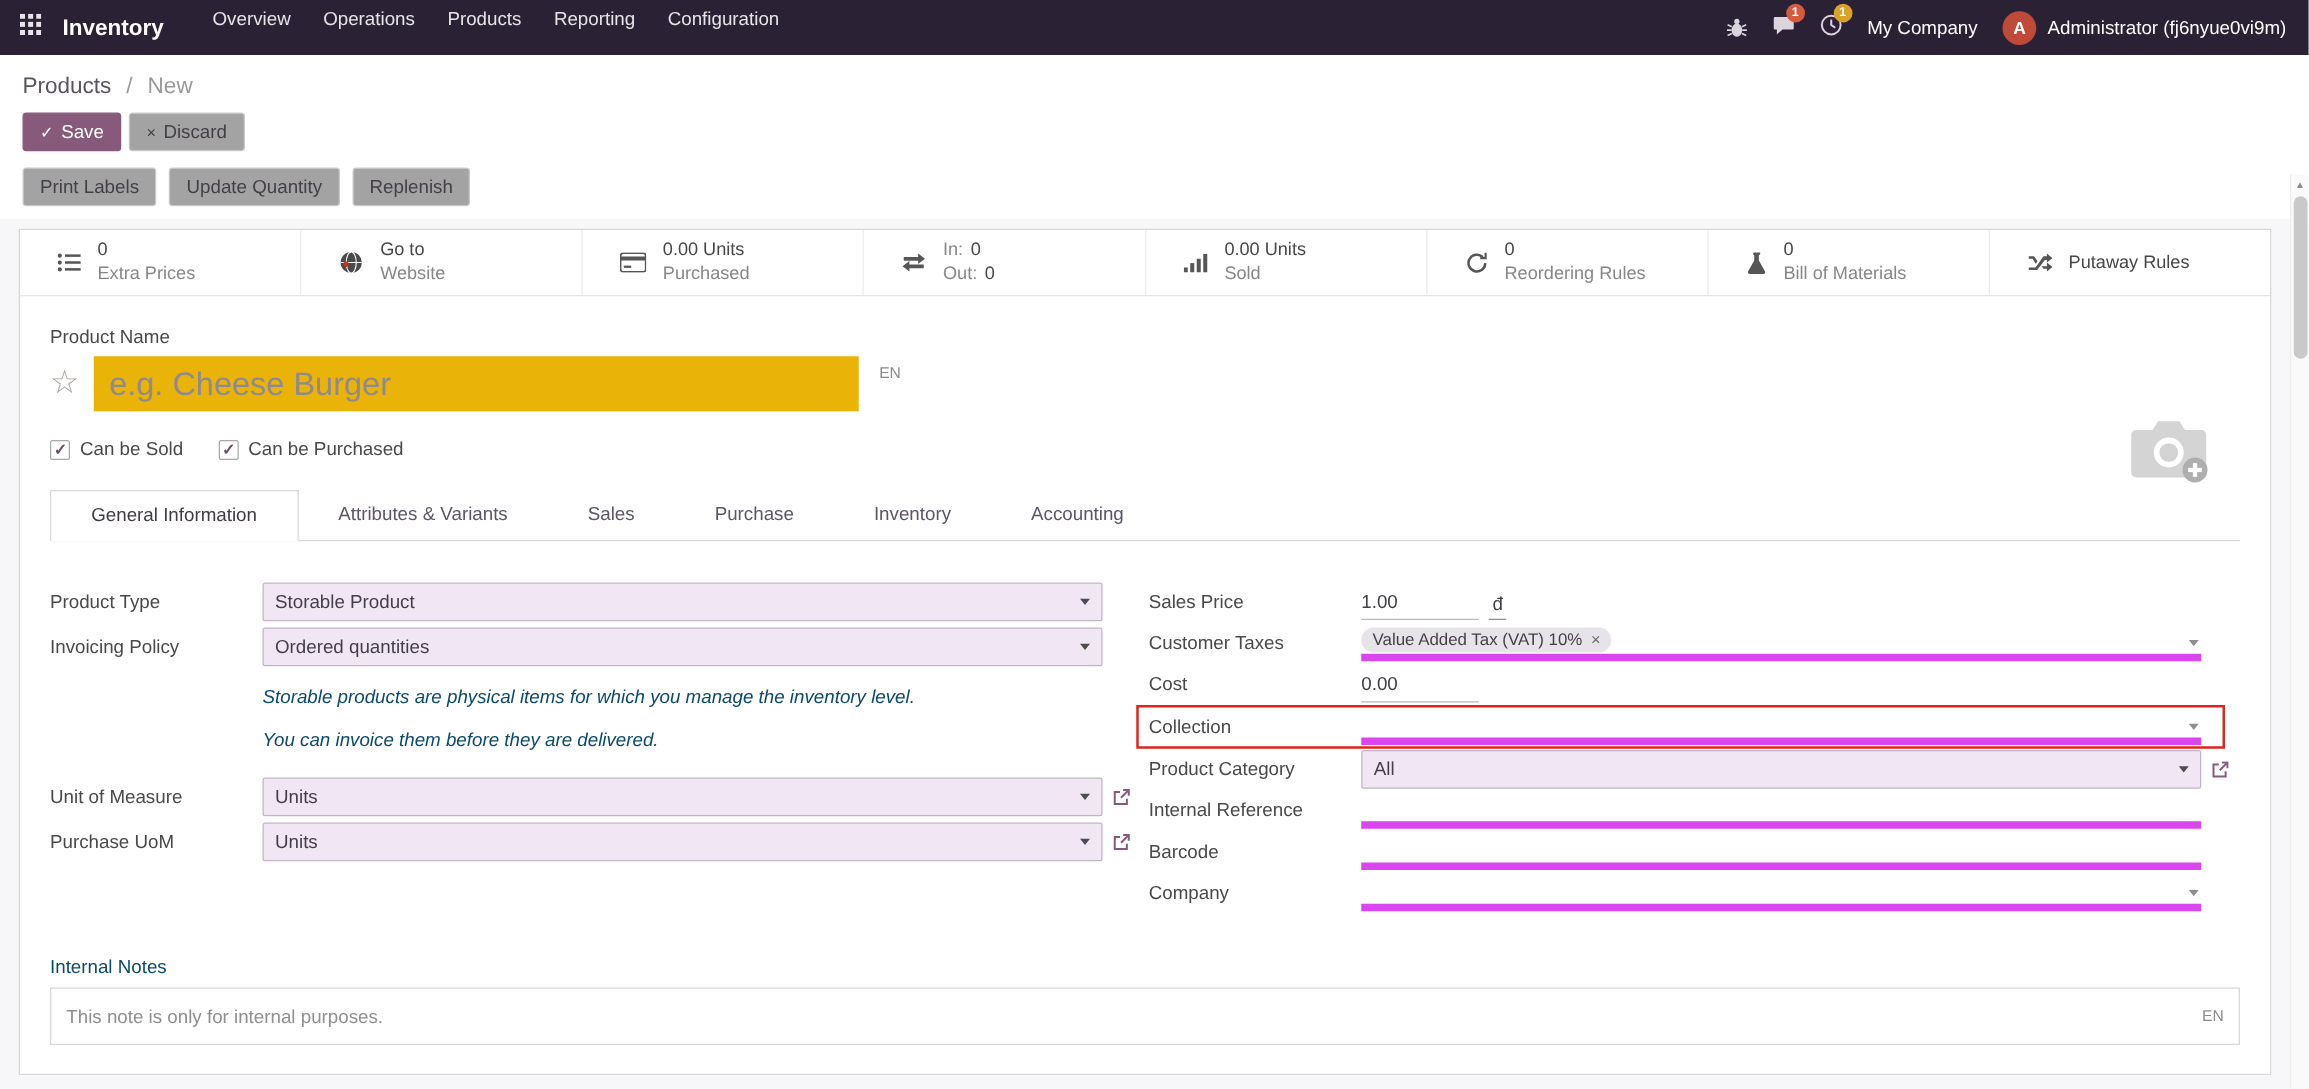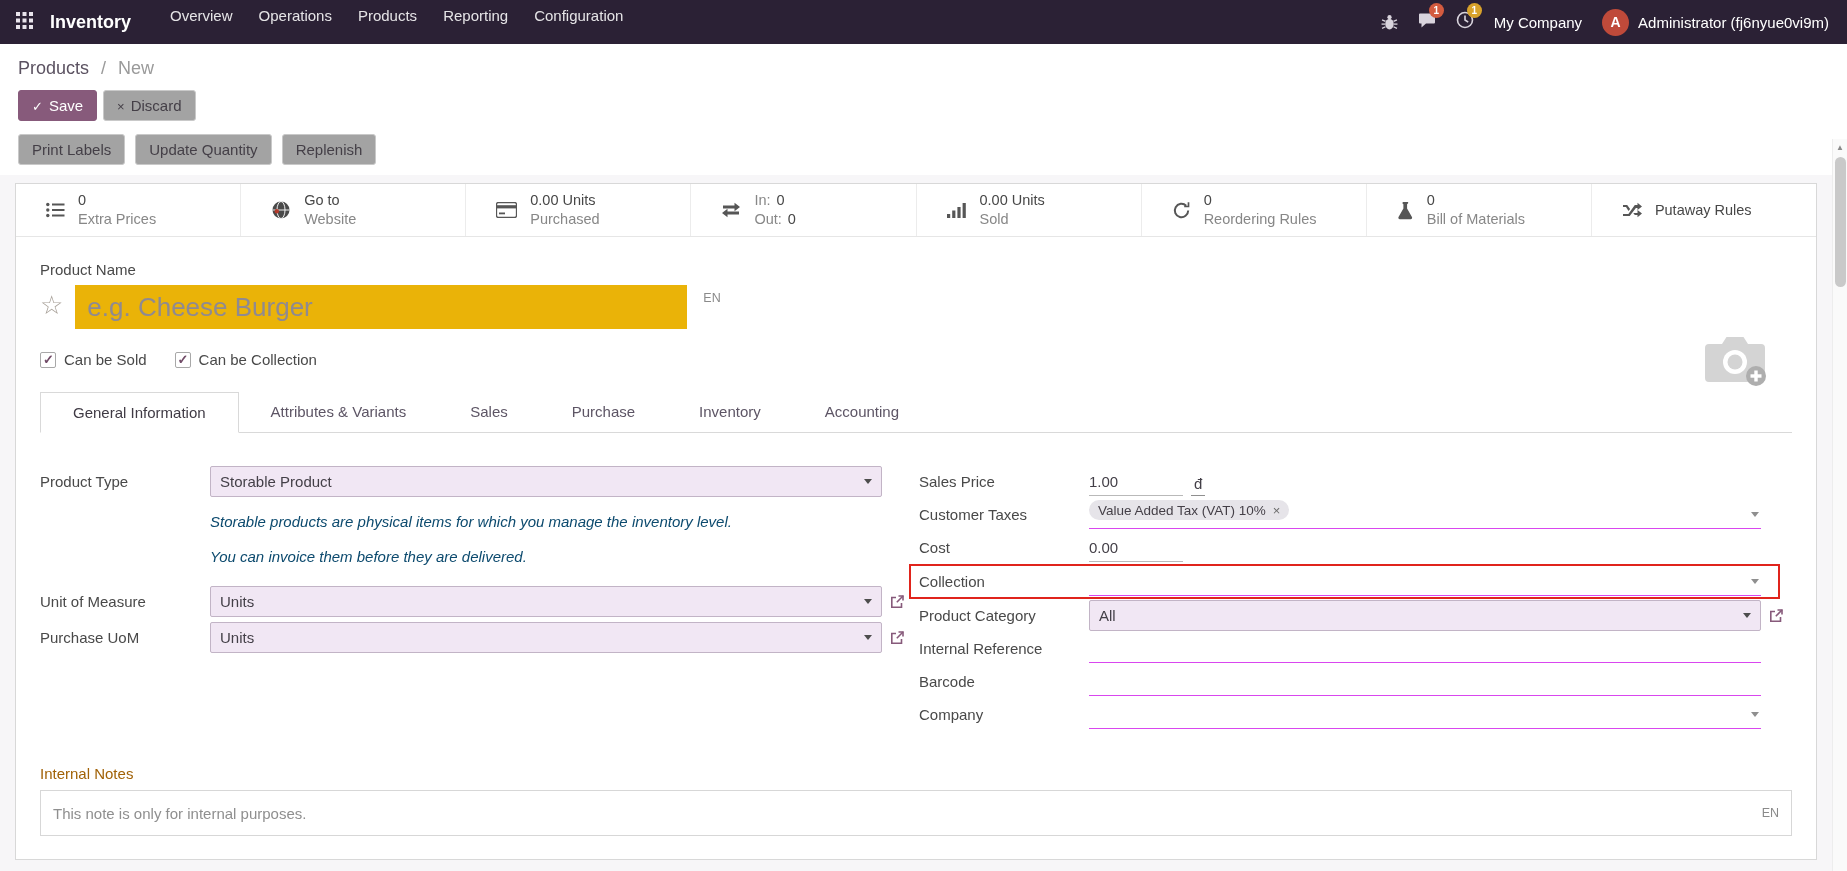--- a/index.html
+++ b/index.html
@@ -88,38 +88,38 @@
     display:flex; align-items:center; padding:0 26px 0 9px; font-size:15px; color:#433f47; position:relative; cursor:pointer; }
   .select-caret { position:absolute; right:9px; top:12px; width:0; height:0;
     border:4.5px solid transparent; border-top:5.5px solid #4d4d4d; }
   .mb3 { margin-bottom:3px; }
 
   .help-text { margin:15px 0 0 170px; font-size:15px; font-style:italic; color:#0c4a6e; }
   .help2 { margin-top:18px; }
   .uom-gap { margin-top:20px; }
   .ext-link { color:#875a7b; margin-left:8px; display:flex; cursor:pointer; }
 
-  .underline-field { border-bottom:1px solid #d946ef; height:29px; display:flex; align-items:flex-start;
+  .underline-field { border-bottom:6px solid #d946ef; height:29px; display:flex; align-items:center;
     width:672px; position:relative; }
   .dd-caret { position:absolute; right:2px; top:12px; width:0; height:0;
     border:4px solid transparent; border-top:5px solid #8f8f8f; }
 
   .money-input { width:94px; border:none; border-bottom:1px solid #b9b9b9; font-size:15px; color:#433f47;
     font-family:inherit; height:28px; outline:none; background:transparent; }
   .currency { margin-left:8px; font-size:15px; color:#433f47; border-bottom:1px solid #8f8f8f;
     height:28px; display:flex; align-items:flex-end; padding:0 3px 3px; }
 
   .tax-tag { background:#e6e4e9; border-radius:11px; padding:2.5px 9px; font-size:13.5px; color:#443f47;
     display:flex; align-items:center; gap:7px; white-space:nowrap; }
   .tag-x { color:#6a6a6a; font-size:13px; cursor:pointer; line-height:1; }
 
   .collection-row { border:2px solid #e0241c; margin-left:-10px; margin-right:12px; padding-left:8px;
     min-height:35px; }
 
-  .notes-label { margin-top:34px; font-size:15px; color:#a16207; }
+  .notes-label { margin-top:34px; font-size:15px; color:#0c4a6e; }
   .notes-box { margin-top:8px; border:1px solid #d7d7d7; height:46px; display:flex; align-items:center; padding:0 12px; }
   .notes-input { flex:1; border:none; outline:none; font-family:inherit; font-size:15px; color:#4c4c4c; background:transparent; }
   .notes-input::placeholder { color:#8f8f8f; opacity:1; }
   .notes-lang { font-size:12.5px; color:#8a8a8a; margin-left:12px; cursor:pointer; }
 
   
   .scrollbar { position:absolute; top:139px; right:0; width:15px; bottom:0; background:#fafafa; border-left:1px solid #ededed; }
   .scroll-up { height:16px; display:flex; align-items:center; justify-content:center; font-size:8px; color:#8a8a8a; cursor:pointer; }
   .scroll-thumb { position:absolute; top:18px; left:2px; width:11px; height:130px; background:#c9c9c9; border-radius:6px; cursor:pointer; }
 </style>
@@ -340,21 +340,21 @@
         <span class="lang-badge">EN</span>
       </div>
 
       <div class="cb-row">
         <span class="cb">
           <span class="cb-box checked"></span>
           <span class="cb-label">Can be Sold</span>
         </span>
         <span class="cb">
           <span class="cb-box checked"></span>
-          <span class="cb-label">Can be Collection</span>
+          <span class="cb-label">Can be Purchased</span>
         </span>
       </div>
 
       <div class="tabs">
         <div class="tab active">General Information</div>
         <div class="tab">Attributes &amp; Variants</div>
         <div class="tab">Sales</div>
         <div class="tab">Purchase</div>
         <div class="tab">Inventory</div>
         <div class="tab">Accounting</div>
@@ -365,20 +365,29 @@
         <div class="col-left">
           <div class="frow mb3">
             <span class="flabel">Product Type</span>
             <span class="fwidget">
               <span class="select-box">
                 <span>Storable Product</span>
                 <span class="select-caret"></span>
               </span>
             </span>
           </div>
+          <div class="frow">
+            <span class="flabel">Invoicing Policy</span>
+            <span class="fwidget">
+              <span class="select-box">
+                <span>Ordered quantities</span>
+                <span class="select-caret"></span>
+              </span>
+            </span>
+          </div>
           <div class="help-text">Storable products are physical items for which you manage the inventory level.</div>
           <div class="help-text help2">You can invoice them before they are delivered.</div>
 
           <div class="frow mb3 uom-gap">
             <span class="flabel">Unit of Measure</span>
             <span class="fwidget">
               <span class="select-box">
                 <span>Units</span>
                 <span class="select-caret"></span>
               </span>

